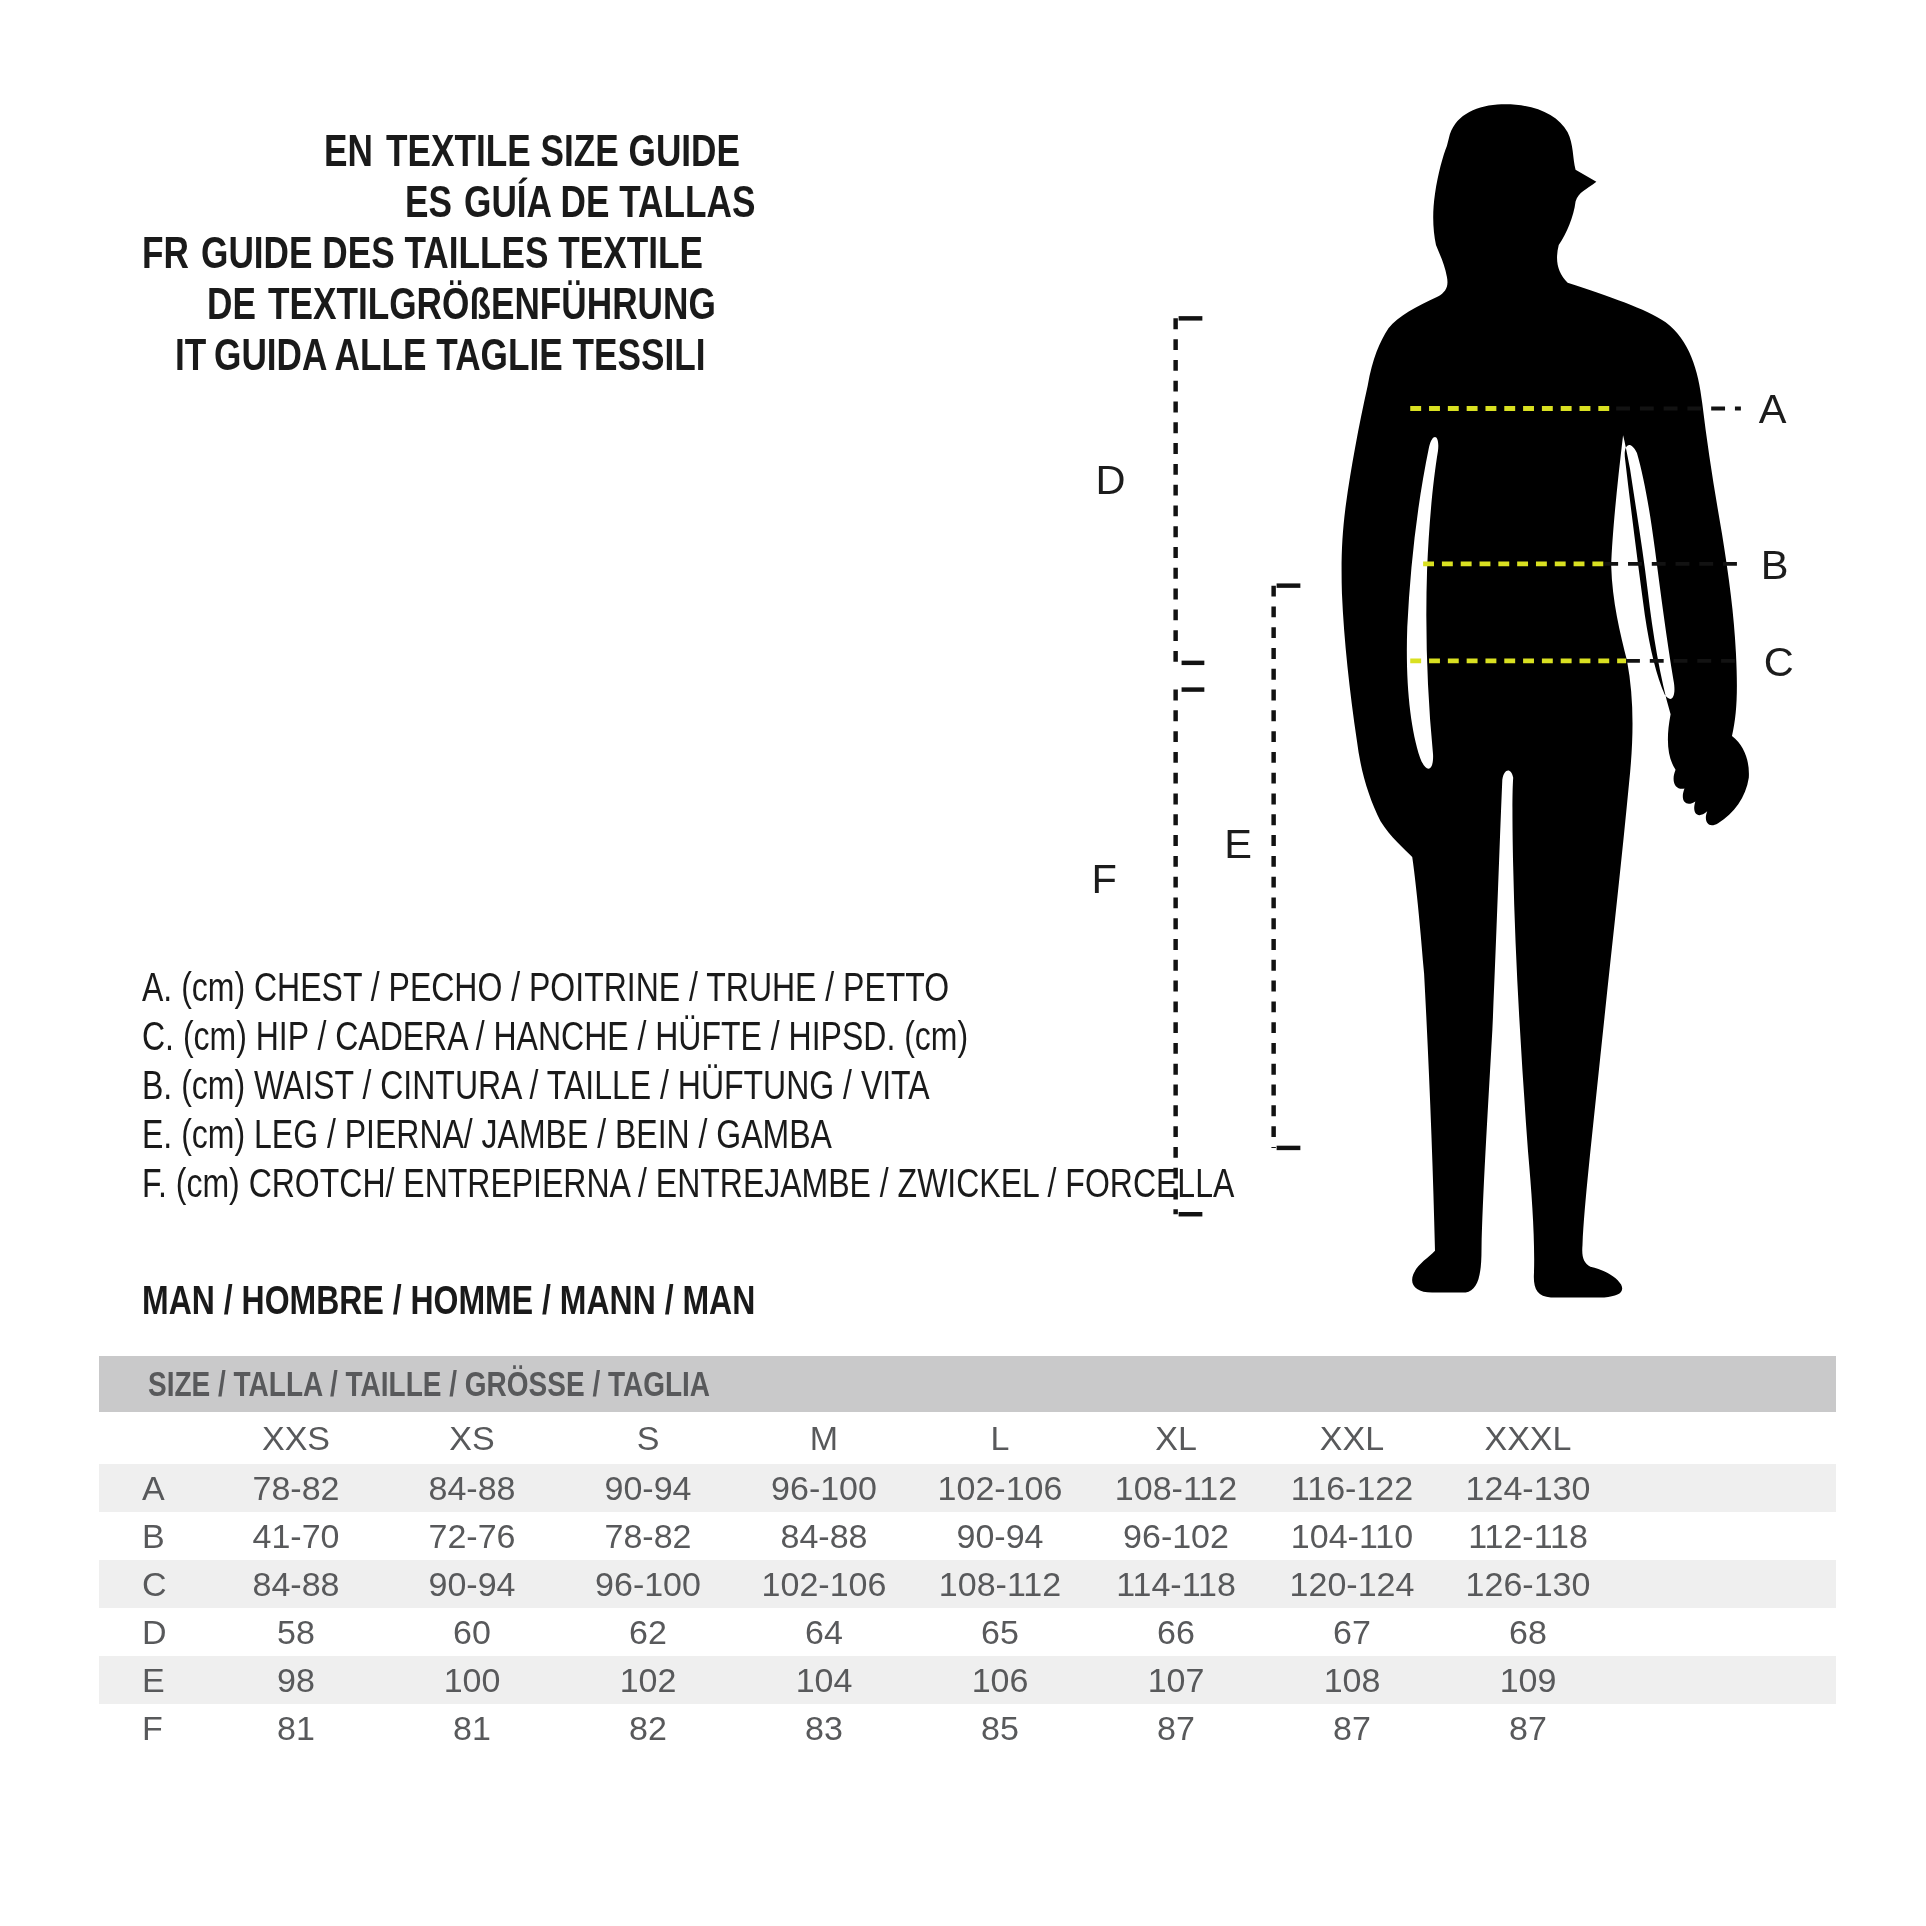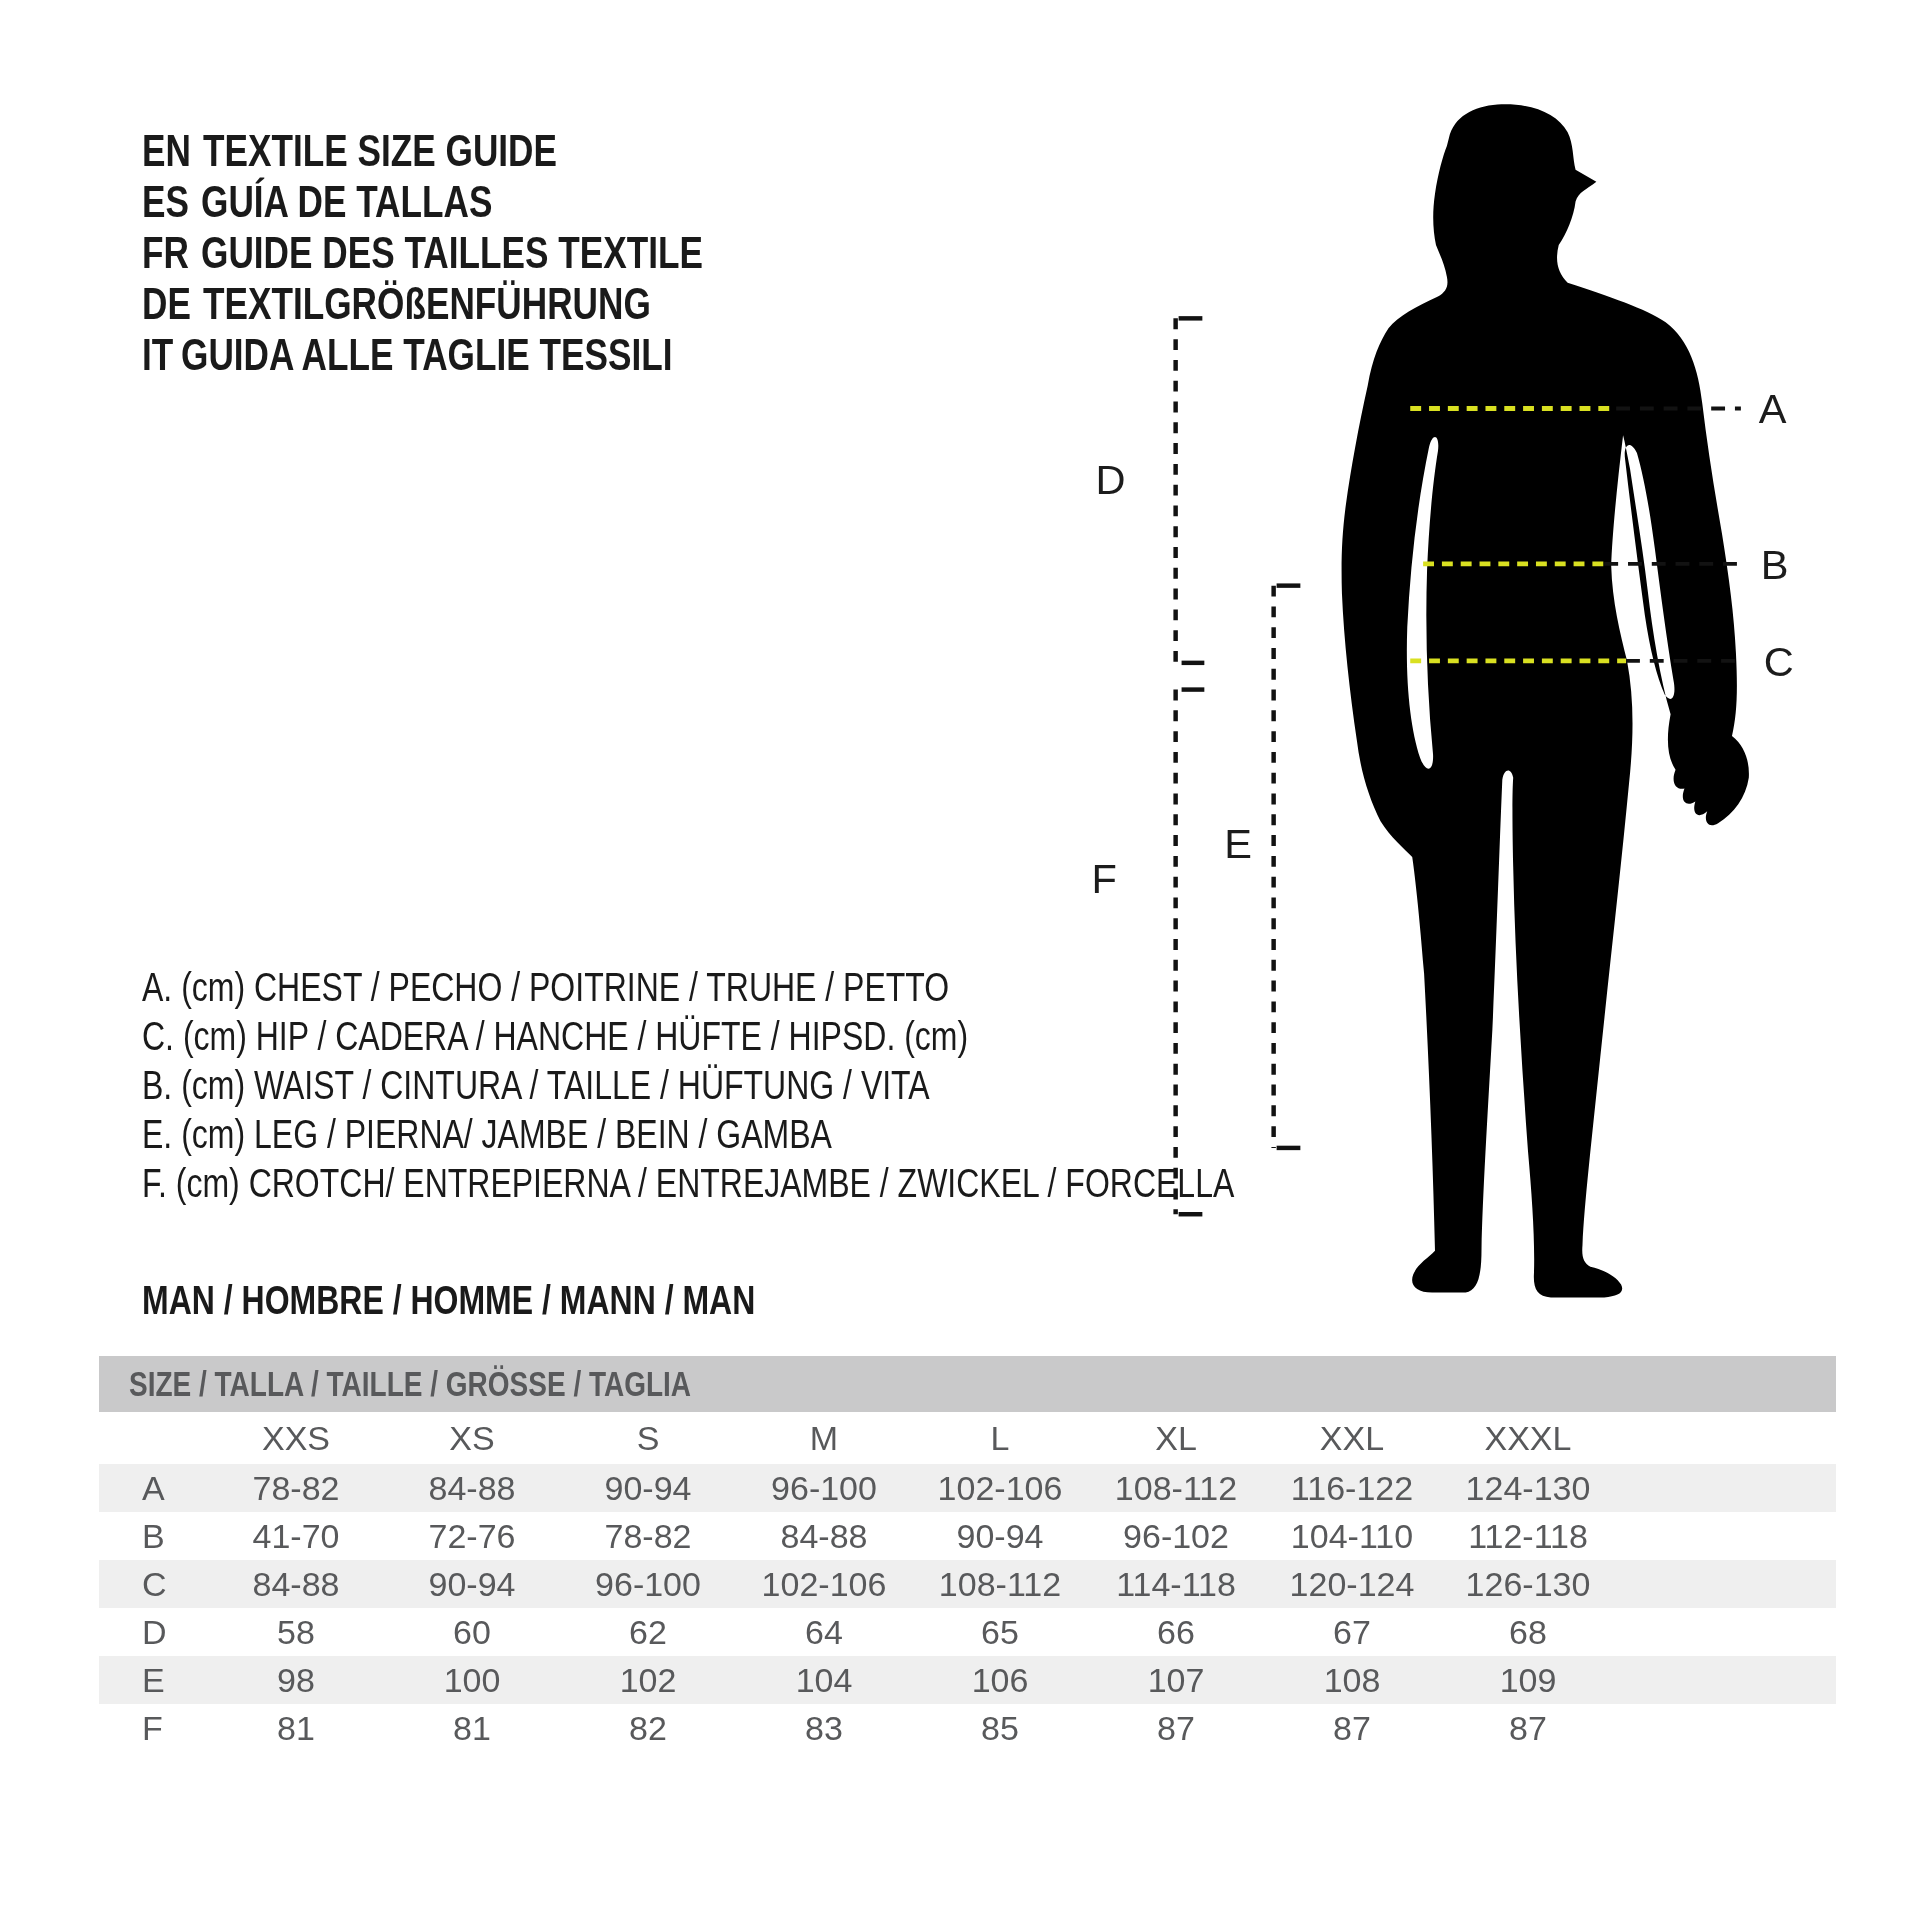--- a/index.html
+++ b/index.html
@@ -11,21 +11,21 @@
   }
   html,body{margin:0;padding:0;}
   body{
     width:1927px;height:1927px;position:relative;background:#ffffff;
     font-family:"Liberation Sans", sans-serif;color:var(--ink);
     overflow:hidden;
   }
   .cond{display:inline-block;transform:scaleX(0.80);transform-origin:0 50%;white-space:nowrap;}
 
   
-  .lang-block{position:absolute;left:142px;top:125px;}
+  .lang-block{position:absolute;left:142px;top:125px;text-align:right;}
   .lang-row{height:51px;line-height:51px;font-size:44px;font-weight:700;}
   .lang-code{width:119px;}
   .lang-title{}
 
   
   .figure{position:absolute;left:1040px;top:59px;width:887px;height:1277px;}
   .figure text{font-family:"Liberation Sans", sans-serif;font-size:42px;fill:#1c1c1c;font-weight:400;}
   .dash-black{stroke:#121212;stroke-width:4;stroke-dasharray:14 10;fill:none;}
   .dash-yellow{stroke:var(--accent-dash,#d9e021);stroke-width:5;stroke-dasharray:11 8;fill:none;}
   .dash-vert{stroke:#121212;stroke-width:4.5;stroke-dasharray:11 10;fill:none;}
@@ -33,21 +33,21 @@
 
   
   .legend{position:absolute;left:142px;top:963px;}
   .legend-row{height:49px;line-height:49px;font-size:40px;font-weight:400;}
 
   .category{position:absolute;left:142px;top:1280px;height:40px;line-height:40px;font-size:40px;font-weight:700;text-align:center;}
 
   
   .size-table{position:absolute;left:99px;top:1356px;width:1737px;}
   .band{height:56px;background:var(--table-band-bg,#c9c9ca);color:var(--table-text,#58595b);
-        display:flex;align-items:center;padding-left:30px;box-sizing:border-box;
+        display:flex;align-items:center;padding-left:49px;box-sizing:border-box;
         font-size:35px;font-weight:700;}
   .trow{display:grid;grid-template-columns:109px repeat(8,176px) 1fr;align-items:center;
         color:var(--table-text,#58595b);font-size:34px;}
   .trow.sizes{height:52px;}
   .trow.data{height:48px;}
   .trow.stripe{background:var(--table-stripe-bg,#efefef);}
   .cell{text-align:center;}
   .cell.lbl{text-align:left;padding-left:43px;}
 </style>
 </head>

